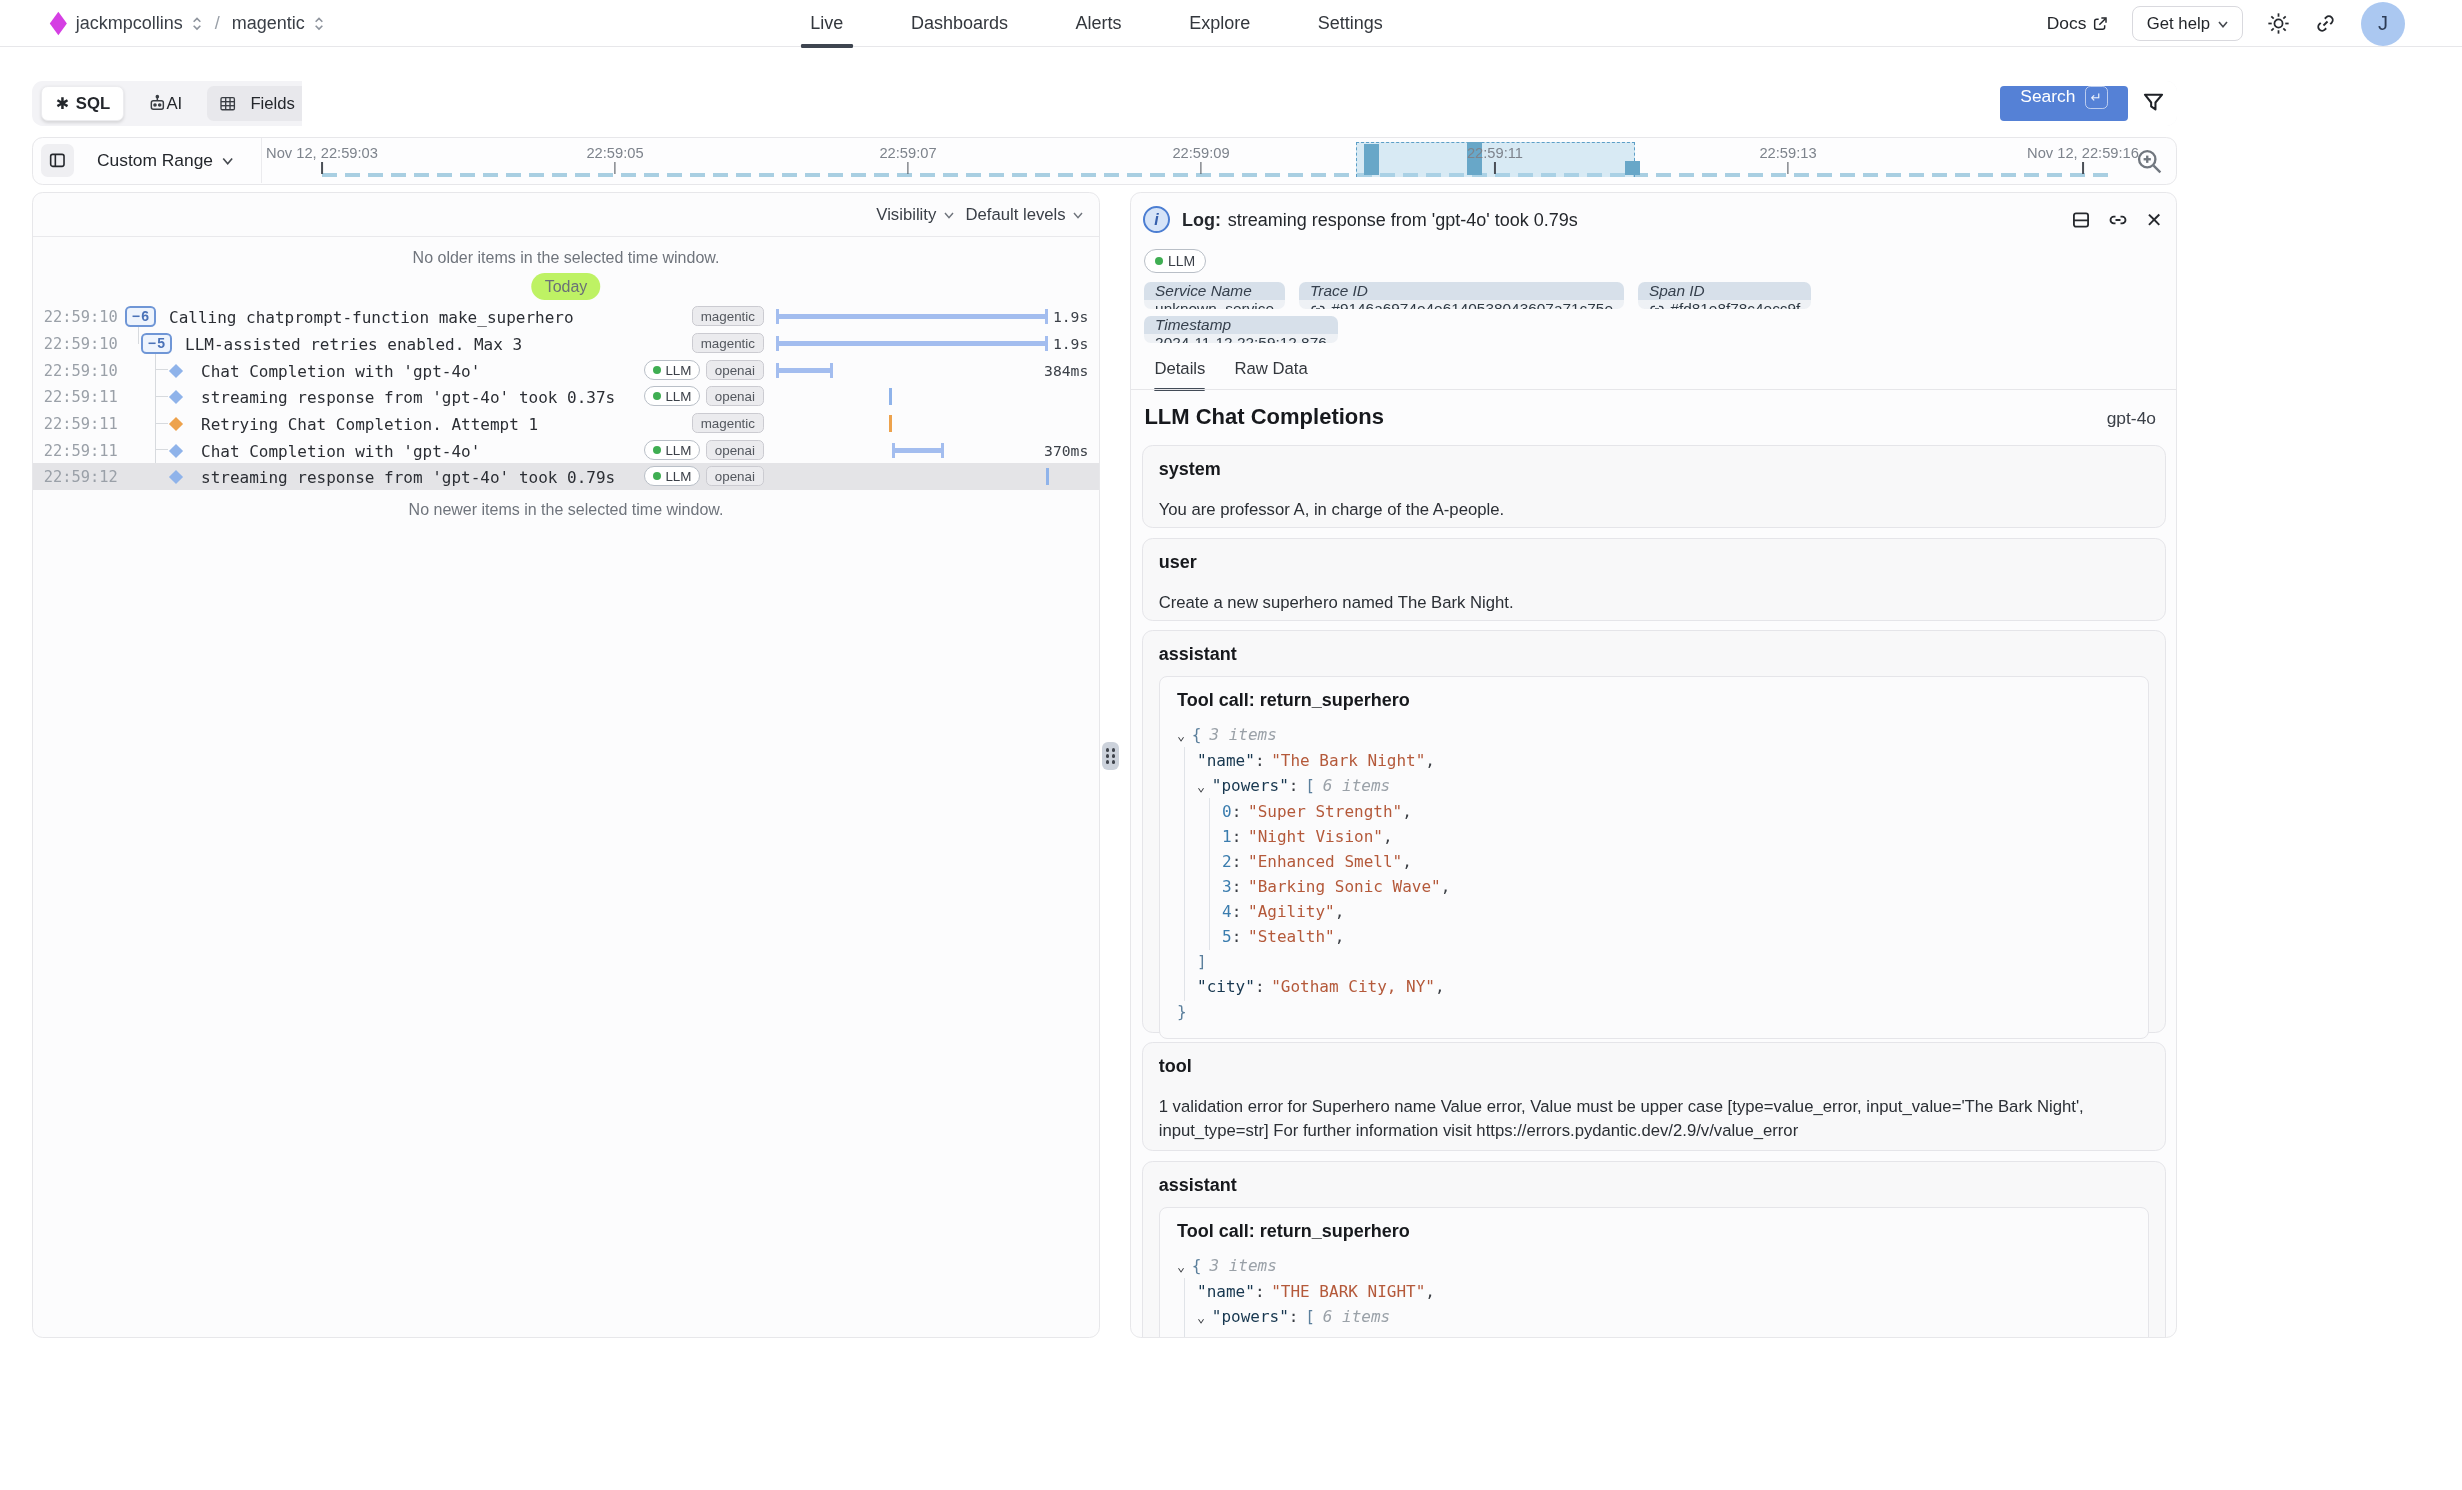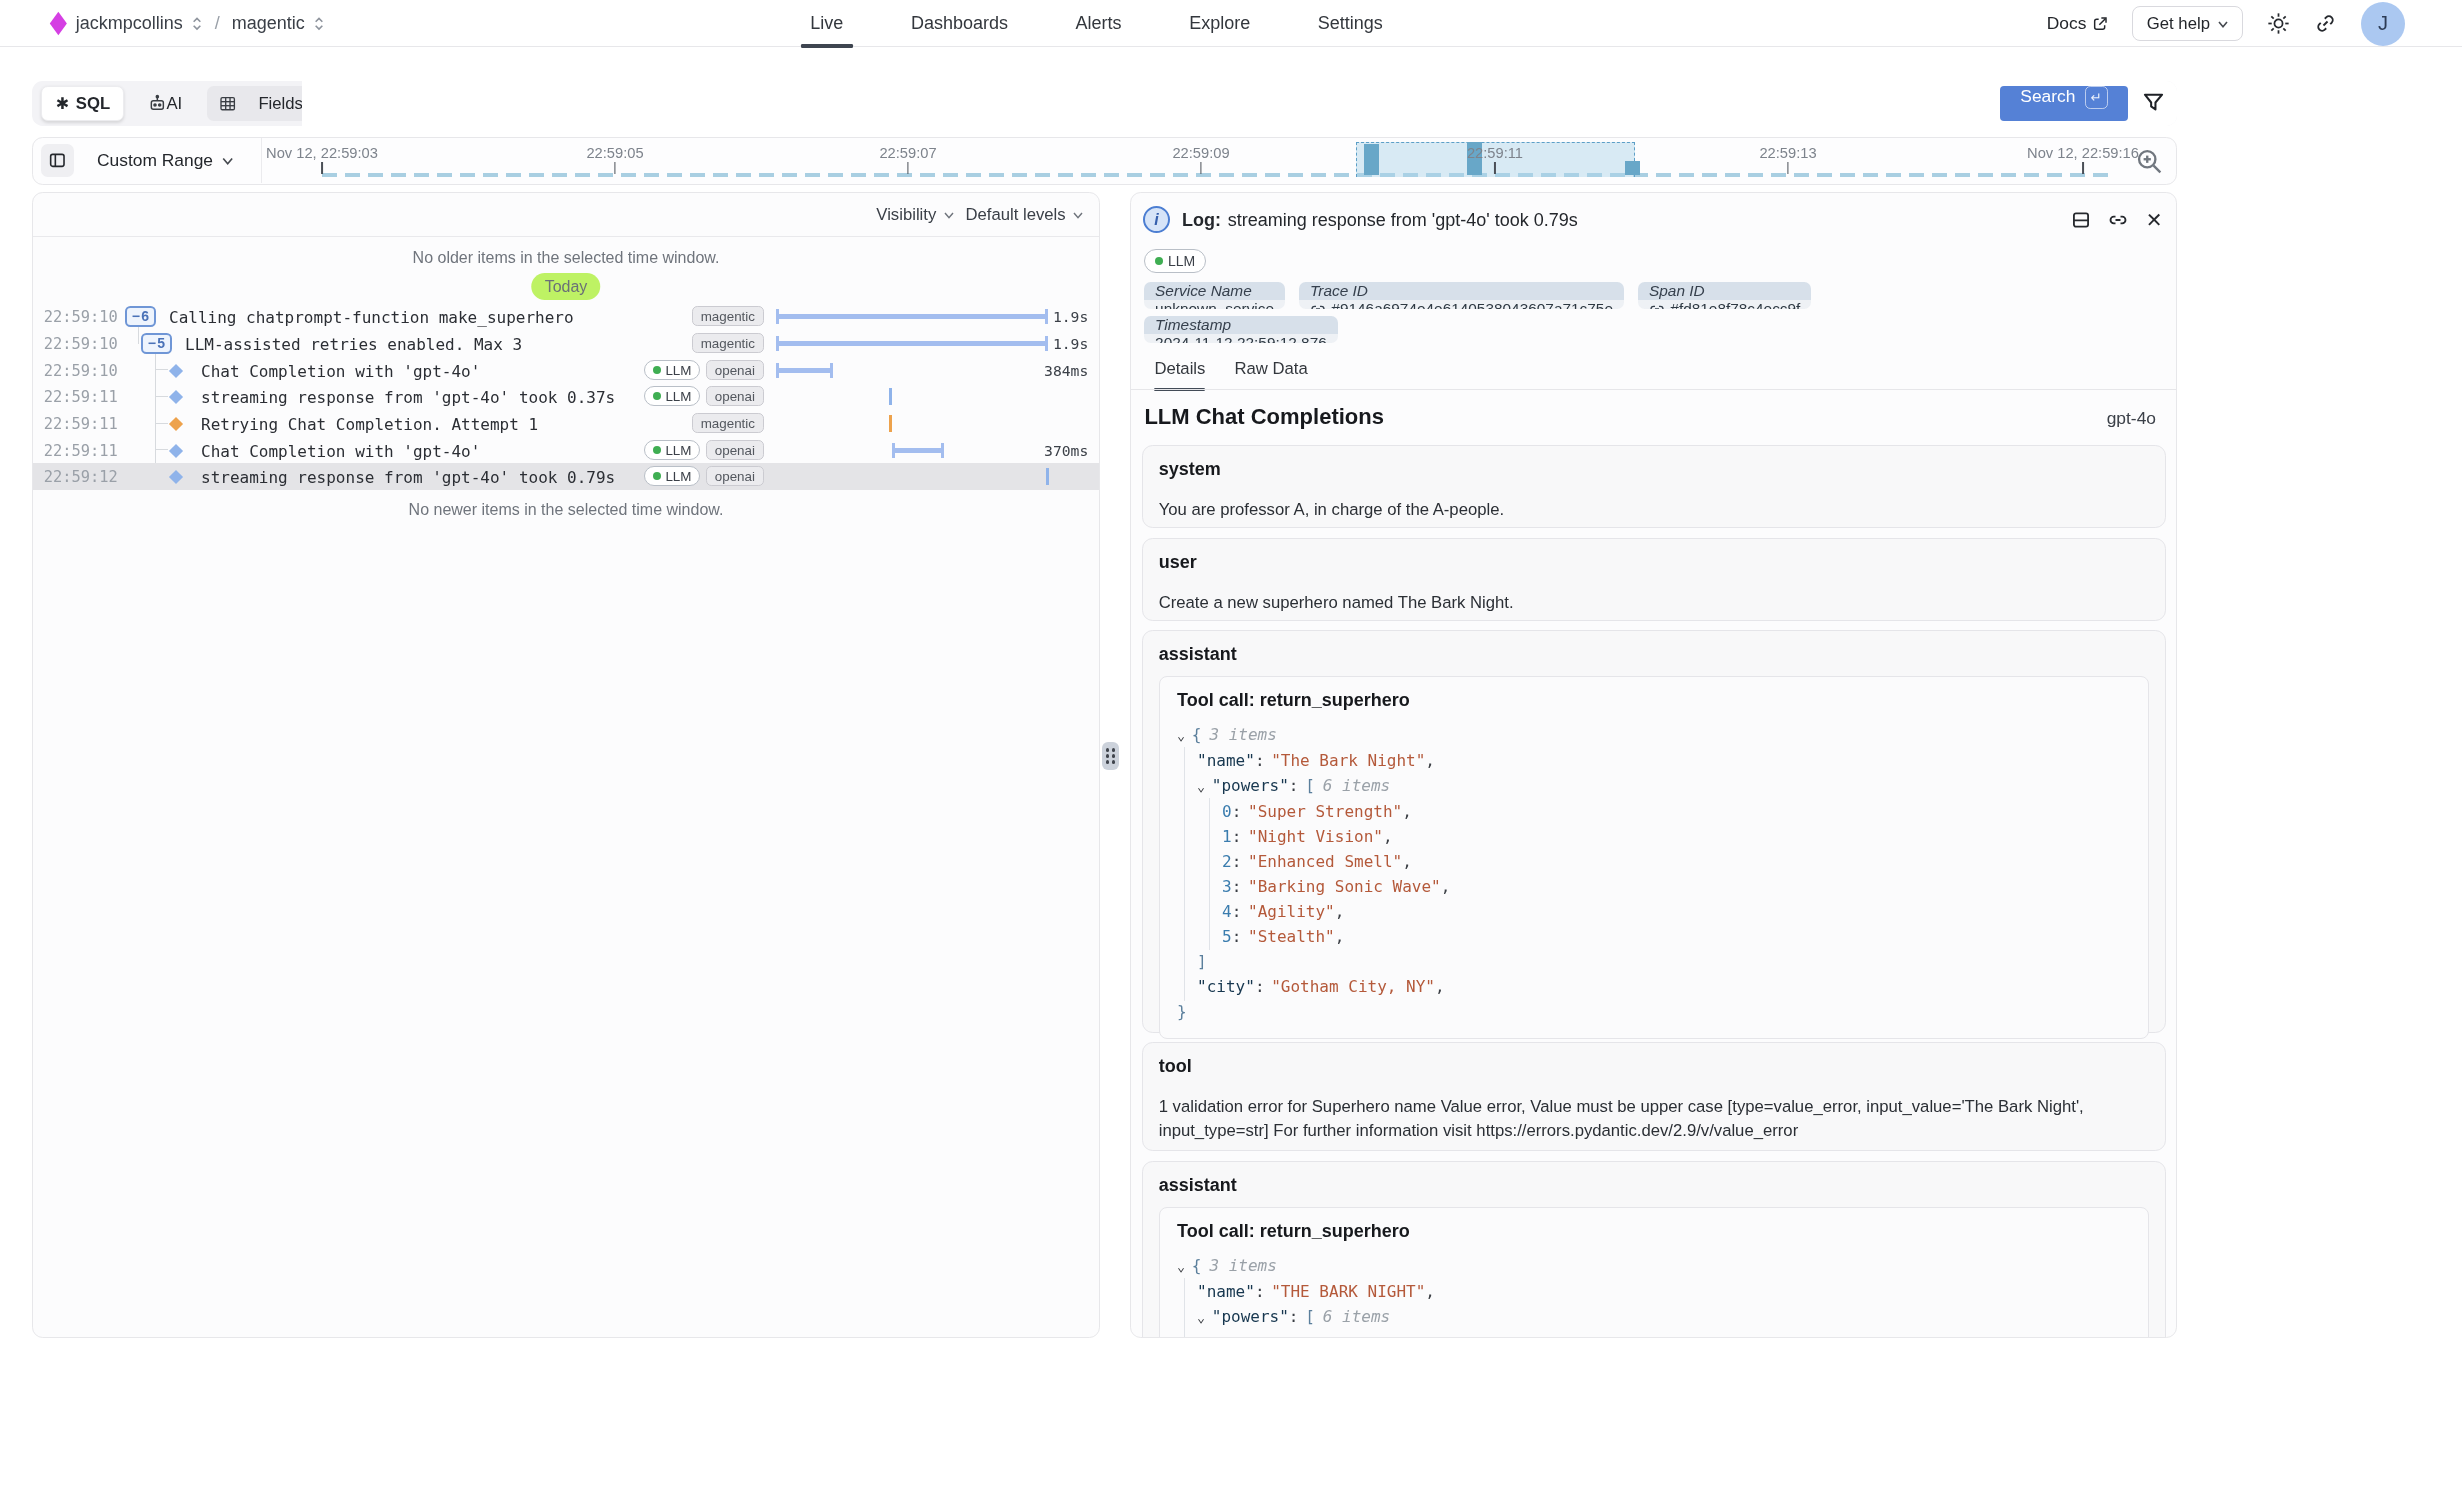--- a/index.html
+++ b/index.html
@@ -30,21 +30,21 @@
 
   
   .searchrow { position: absolute; left: 32px; top: 81px; width: 2145px; height: 45px;
     background: #f3f3f6; border-radius: 10.7px; }
   .sqlbtn { position: absolute; left: 9.3px; top: 5.3px; height: 35px; padding: 0 13.4px; display: flex; align-items: center; gap: 6.7px;
     background: #fff; border: 0.7px solid #ececef; border-radius: 6.7px; box-shadow: 0 1.3px 3.3px rgba(0,0,0,.12);
     font-size: 16.7px; font-weight: bold; color: #24272c; cursor: pointer; }
   .sqlbtn .star { font-weight: normal; font-size: 16px; }
   .aibtn { position: absolute; left: 105px; top: 5.3px; height: 35px; padding: 0 10.7px; display: flex; align-items: center; gap: 0;
     background: transparent; border: none; font-size: 16.7px; color: #24272c; cursor: pointer; }
-  .fieldsbtn { position: absolute; left: 175px; top: 5.3px; height: 35px; padding: 0 12px; display: flex; align-items: center; gap: 22px;
+  .fieldsbtn { position: absolute; left: 175px; top: 5.3px; height: 35px; padding: 0 12px; display: flex; align-items: center; gap: 14px;
     background: #e8e8ec; border: none; border-radius: 6.7px; font-size: 16.7px; color: #24272c; cursor: pointer; }
   .searchinput { position: absolute; left: 270px; top: 0; right: 0; height: 45px; background: #fff;
     border: none; border-radius: 0 10.7px 10.7px 0; font-size: 16.7px; padding: 0 16px; color: #24272c; outline: none; }
   .searchbtn { position: absolute; right: 49px; top: 5.3px; height: 35px; width: 128px; display: flex; align-items: flex-start; justify-content: center; gap: 9.3px;
     background: #5581d6; color: #fff; border: none; border-radius: 4px; font-size: 17.4px; cursor: pointer; }
   .enterkey { width: 23px; height: 23px; border: 1.3px solid rgba(255,255,255,.6); border-radius: 5.3px;
     display: flex; align-items: center; justify-content: center; font-size: 13.4px; color: #eaf0fb; }
   .funnelbtn { position: absolute; right: 10.7px; top: 9.3px; background: none; border: none; color: #1e2126; cursor: pointer; }
 
   

